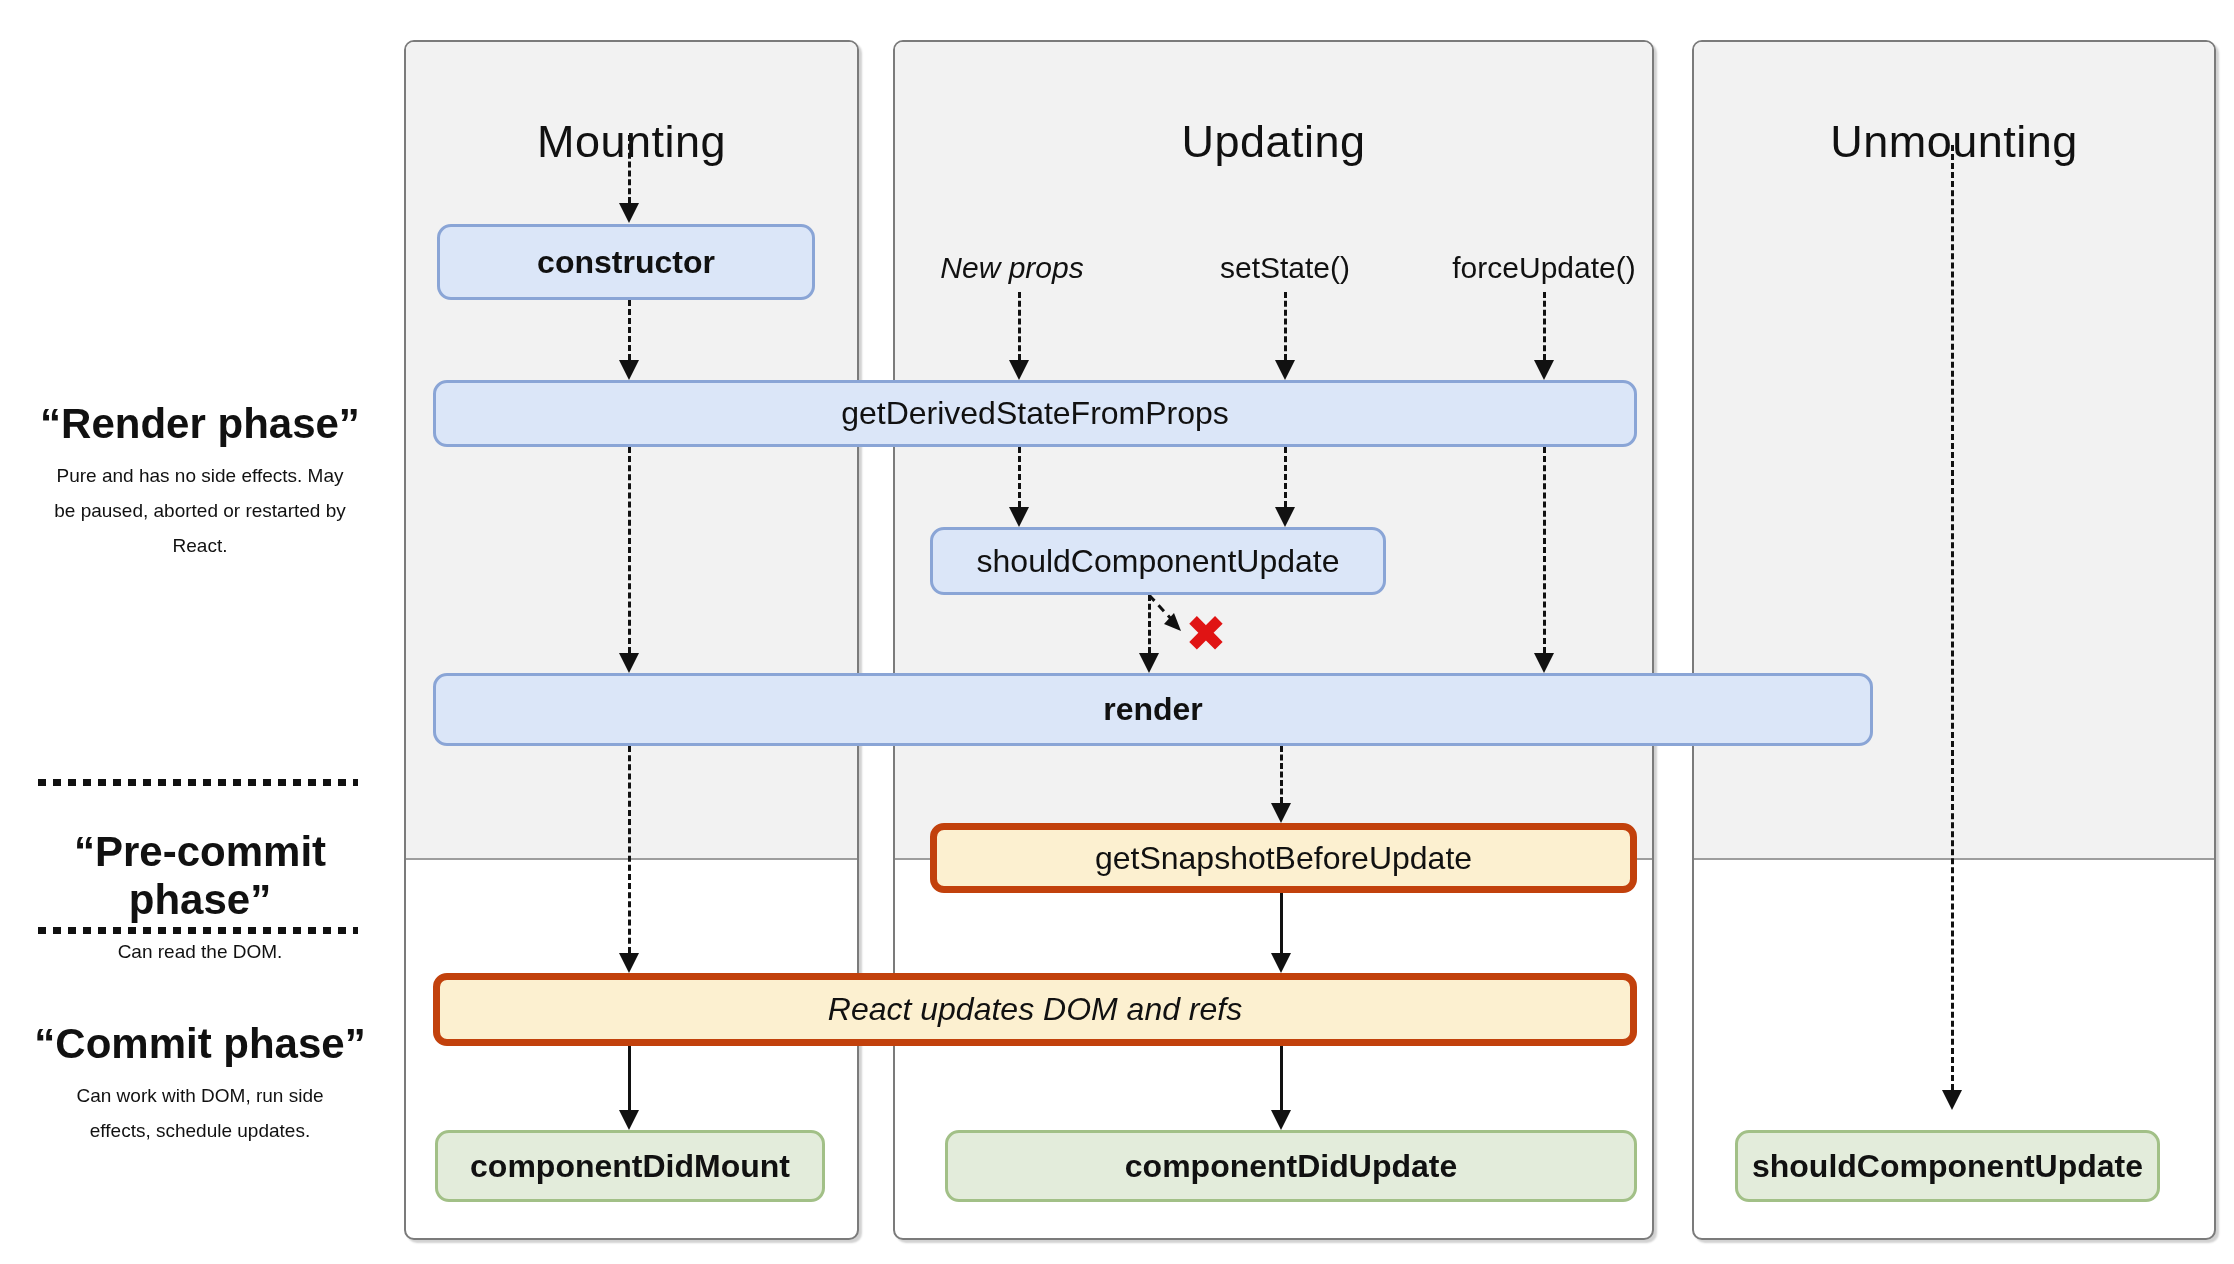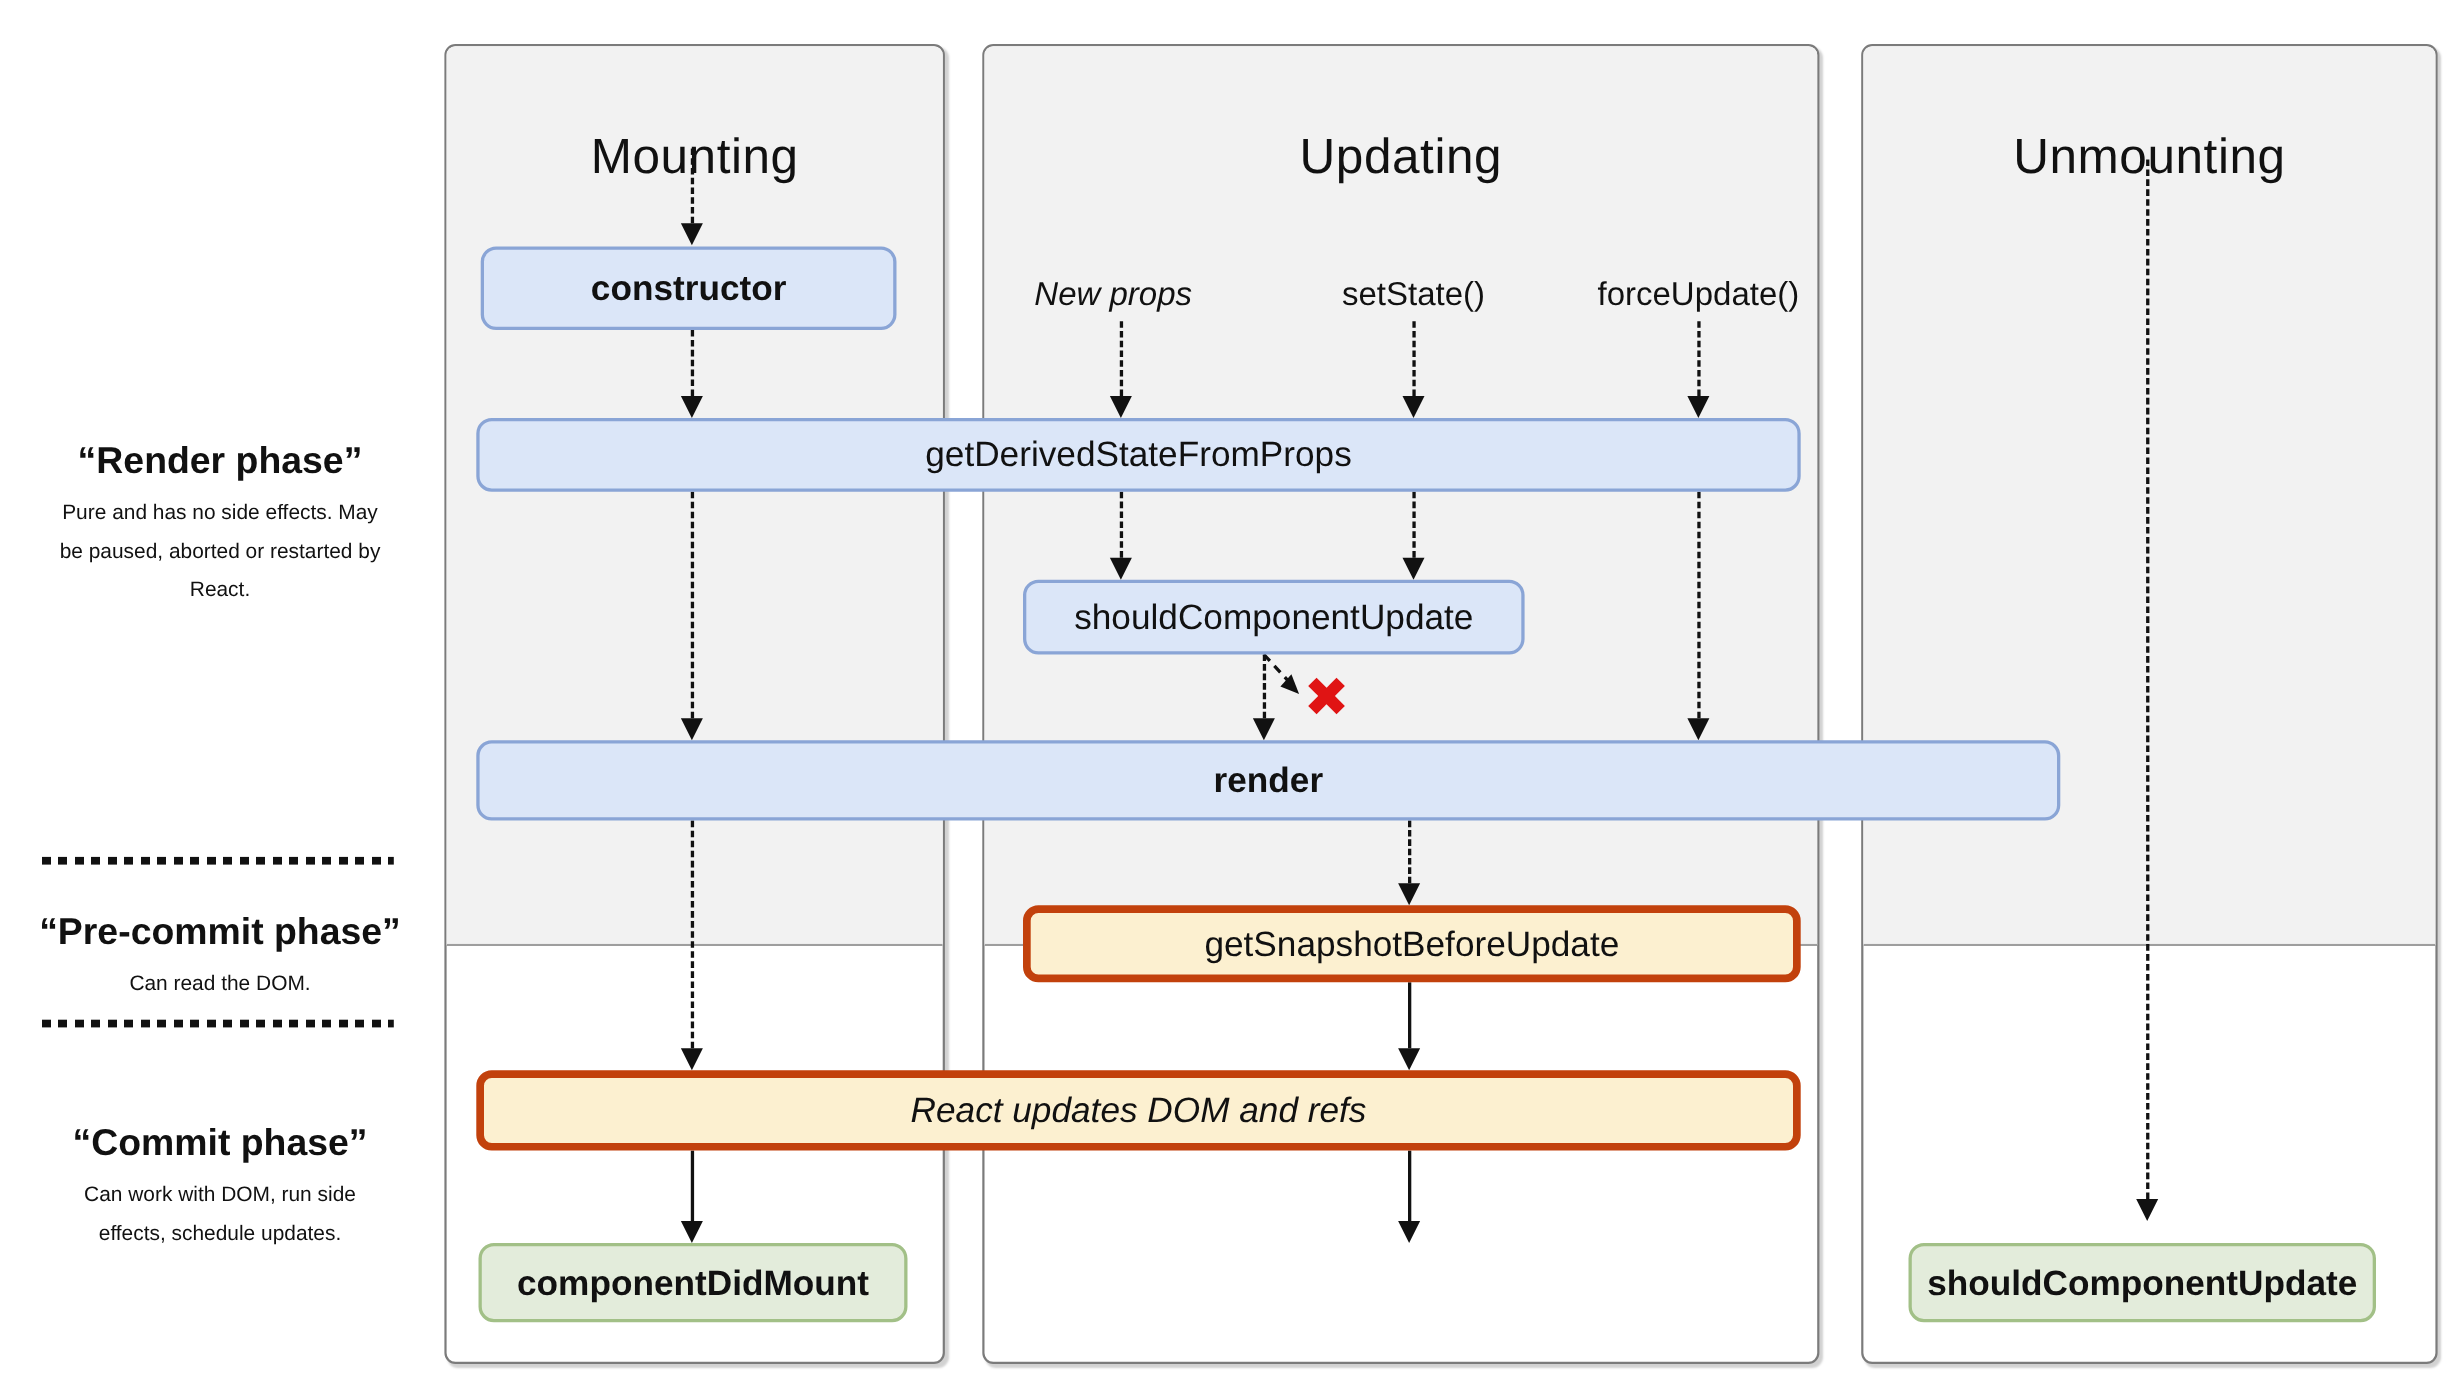--- a/index.html
+++ b/index.html
@@ -19,21 +19,21 @@
     position:absolute;left:0;right:0;top:0;height:816px;
     background:#f2f2f2;border-bottom:2px solid #9e9e9e;
     border-radius:8px 8px 0 0;
   }
   .panel-title{
     position:absolute;left:0;right:0;top:74px;text-align:center;
     font-size:45px;font-weight:500;letter-spacing:0.5px;
   }
   
   .phase-block{position:absolute;width:340px;text-align:center;}
-  .phase-title{font-size:34px;font-weight:600;margin:0 0 10px 0;}
+  .phase-title{font-size:42px;font-weight:600;margin:0 0 10px 0;}
   .phase-desc{font-size:19px;line-height:35px;font-weight:400;margin:0 auto;width:300px;}
   .phase-divider{
     position:absolute;height:7px;width:320px;
     background:repeating-linear-gradient(90deg,#111 0 8px,transparent 8px 15px);
   }
   
   .node{
     position:absolute;display:flex;align-items:center;justify-content:center;
     border-radius:14px;font-size:32px;box-sizing:border-box;
   }
@@ -142,15 +142,16 @@
   <div class="vline dashed" style="left:1950.5px;top:145px;height:945px;"></div>
   <div class="ahead" style="left:1942px;top:1090px;"></div>
 
   <div class="node blue bold" style="left:437px;top:224px;width:378px;height:76px;">constructor</div>
   <div class="node blue" style="left:433px;top:380px;width:1204px;height:67px;">getDerivedStateFromProps</div>
   <div class="node blue" style="left:930px;top:527px;width:456px;height:68px;">shouldComponentUpdate</div>
   <div class="node blue bold" style="left:433px;top:673px;width:1440px;height:73px;">render</div>
   <div class="node yellow" style="left:930px;top:823px;width:707px;height:70px;">getSnapshotBeforeUpdate</div>
   <div class="node yellow italic" style="left:433px;top:973px;width:1204px;height:73px;">React updates DOM and refs</div>
   <div class="node green bold" style="left:435px;top:1130px;width:390px;height:72px;">componentDidMount</div>
+  <div class="node green bold" style="left:945px;top:1130px;width:692px;height:72px;">componentDidUpdate</div>
   <div class="node green bold" style="left:1735px;top:1130px;width:425px;height:72px;">shouldComponentUpdate</div>
 
 </div>
 
 </body></html>

